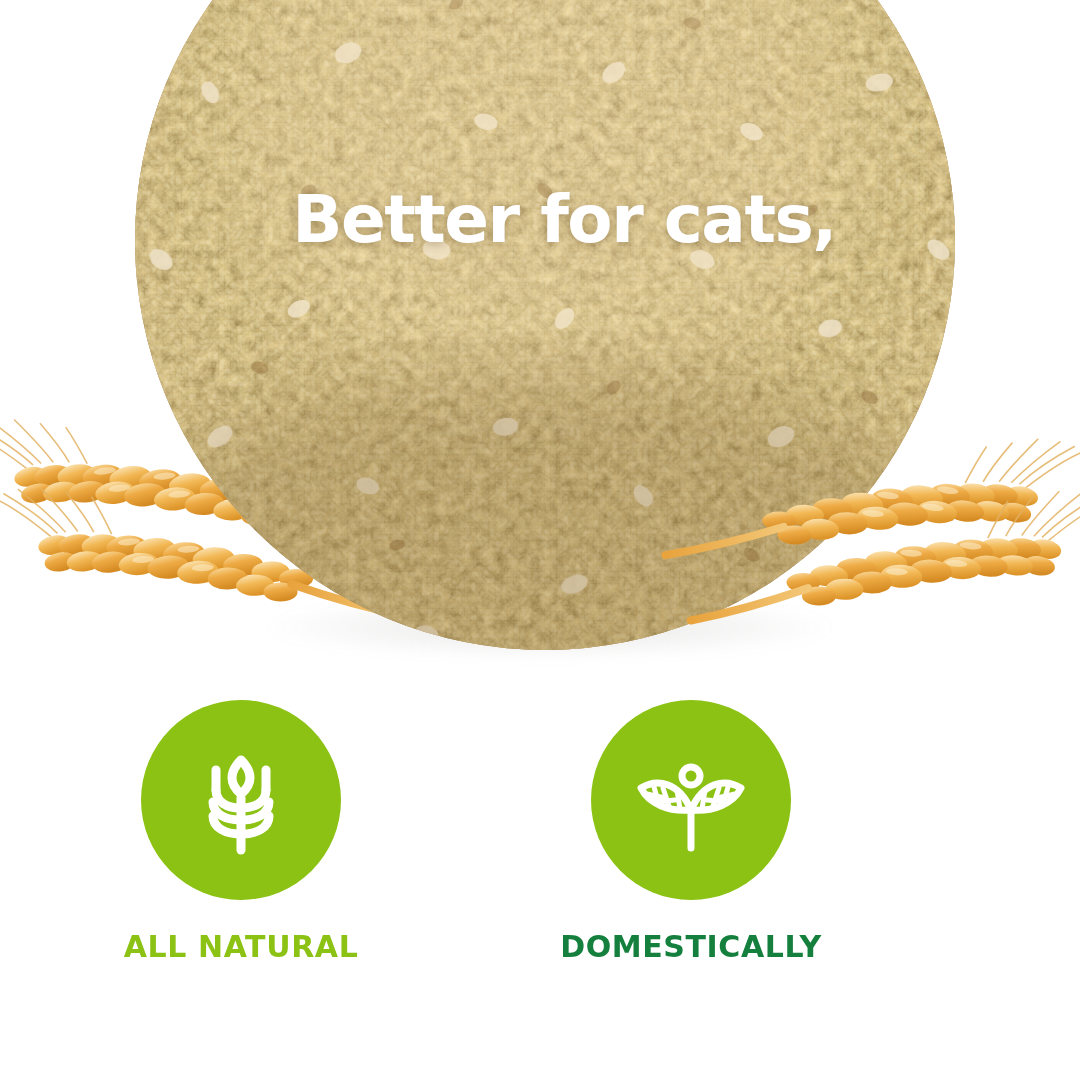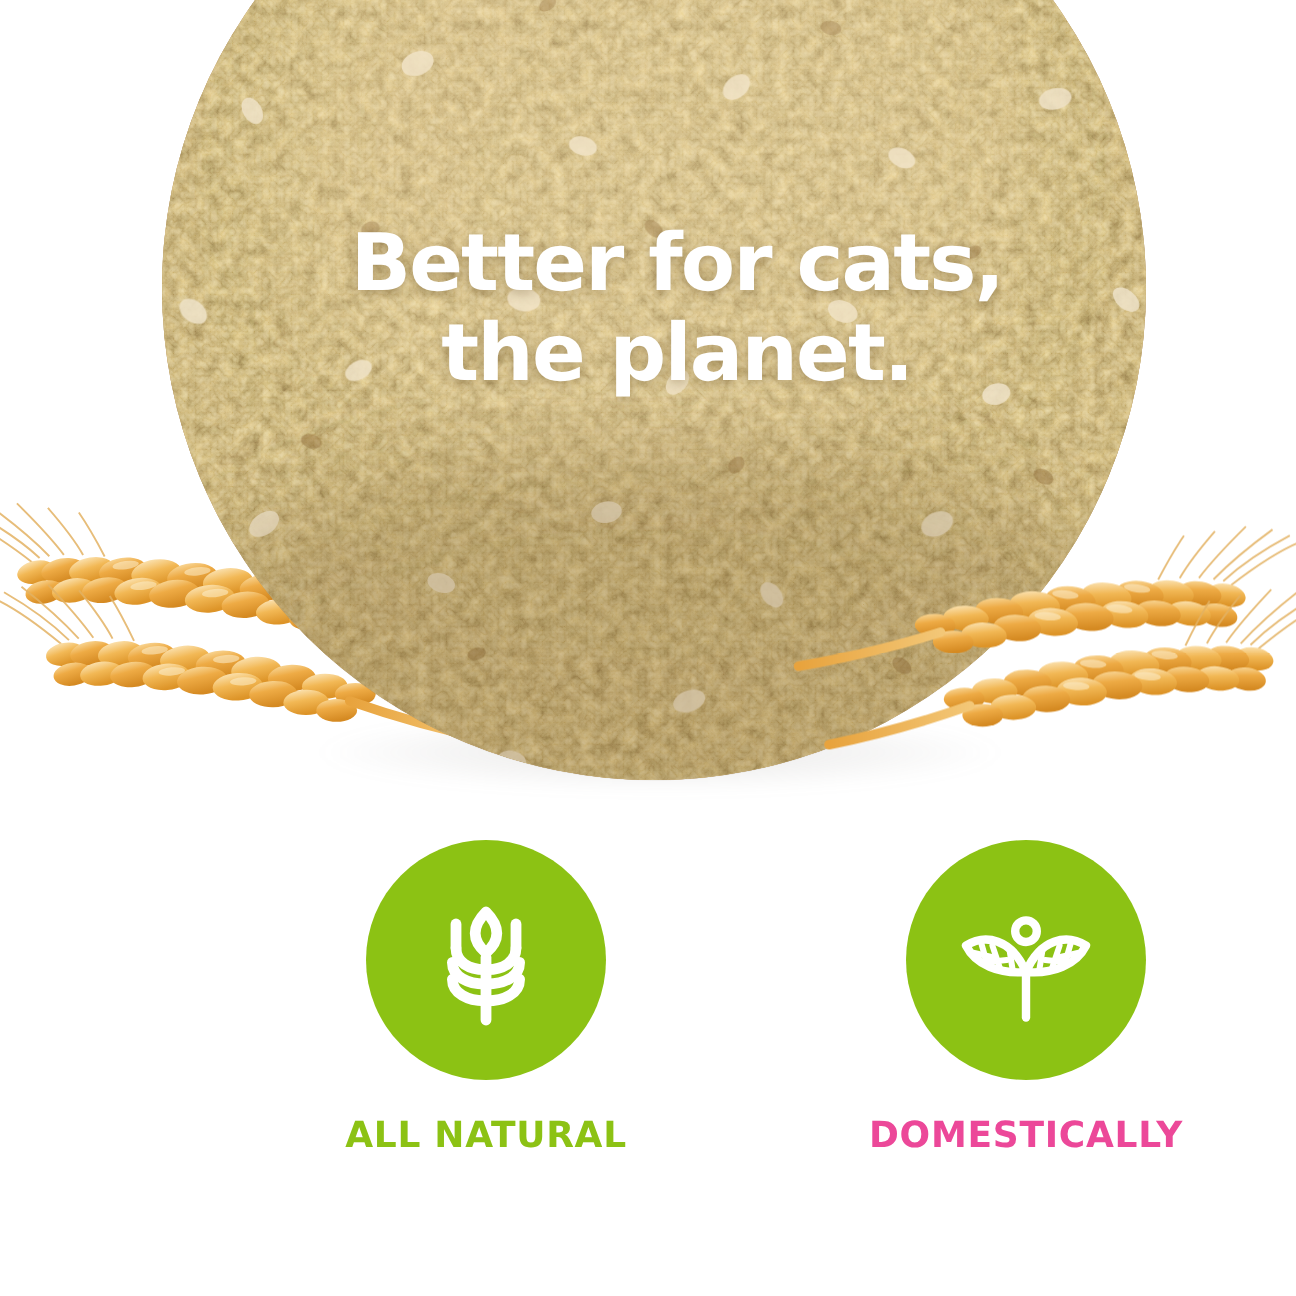--- a/index.html
+++ b/index.html
@@ -43,21 +43,21 @@
     letter-spacing:-1.5px;
     text-shadow:0 2px 10px rgba(90,65,30,.35);
     -webkit-font-smoothing:antialiased;
   }
   .headline .ln{ display:block;padding-left:48px; }
   .headline .ln2, .headline .ln3 { }
 
   
   .features{
     position:absolute; left:0; top:700px; width:1080px; height:380px;
-    display:flex; justify-content:flex-end; align-items:flex-start;
+    display:flex; justify-content:flex-start; align-items:flex-start;padding-left:16px;
   }
   .feature{ width:450px; display:flex; flex-direction:column; align-items:center; }
   .badge{
     width:200px; height:200px; border-radius:50%;
     display:flex; align-items:center; justify-content:center;
   }
   .badge svg{ display:block; }
   .feature-label{
     margin-top:28px; text-align:center;
     font-family:"DejaVu Sans", sans-serif;
@@ -284,21 +284,20 @@
           <use href="#earR"></use>
         </g>
         <g transform="translate(118,80) rotate(-6)">
           <use href="#earR"></use>
         </g>
       </svg>
     </div>
 
     <div class="headline">
       <span class="ln ln1">Better for cats,</span>
-      <span class="ln ln3">the planet.</span>
     </div>
   </div>
 
   <div class="features">
 
     <div class="feature">
       <div class="badge" style="background:#8cc214;">
         <svg width="120" height="120" viewBox="0 0 120 120" aria-hidden="true">
           <g fill="none" stroke="#ffffff" stroke-width="9" stroke-linecap="round" stroke-linejoin="round">
 
@@ -349,19 +348,19 @@
             <g stroke-width="5">
               <path d="M82,66 L88,48"></path>
               <path d="M93,61 L97,47"></path>
               <path d="M71,69 L74,50"></path>
               <path d="M104,54 L86,58"></path>
               <path d="M96,62 L76,60"></path>
             </g>
           </g>
         </svg>
       </div>
-      <div class="feature-label" style="color:#ec4899;">
+      <div class="feature-label" style="color:#15803d;">
         <span>DOMESTICALLY</span>
       </div>
     </div>
   </div>
 
 </div>
 
 </body></html>

